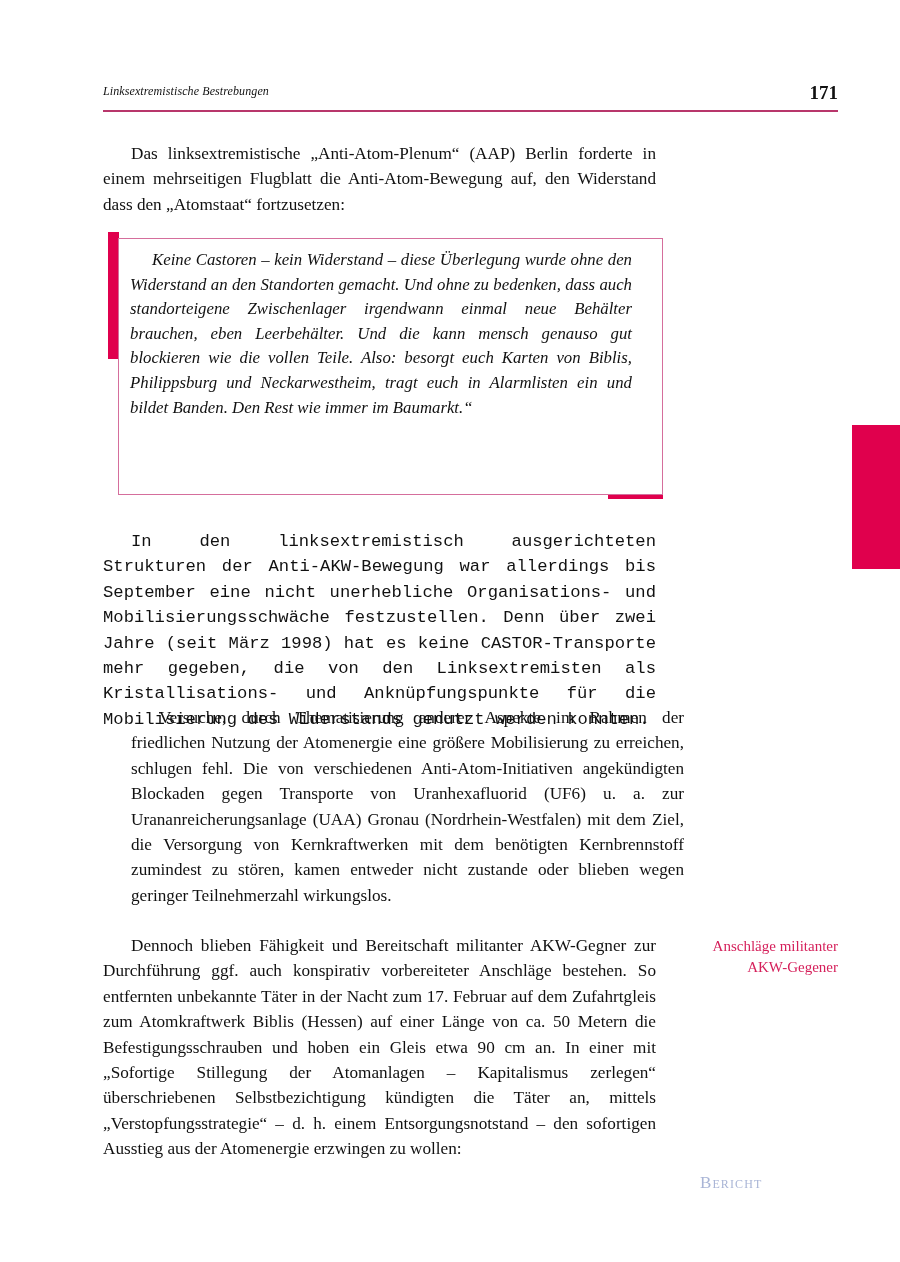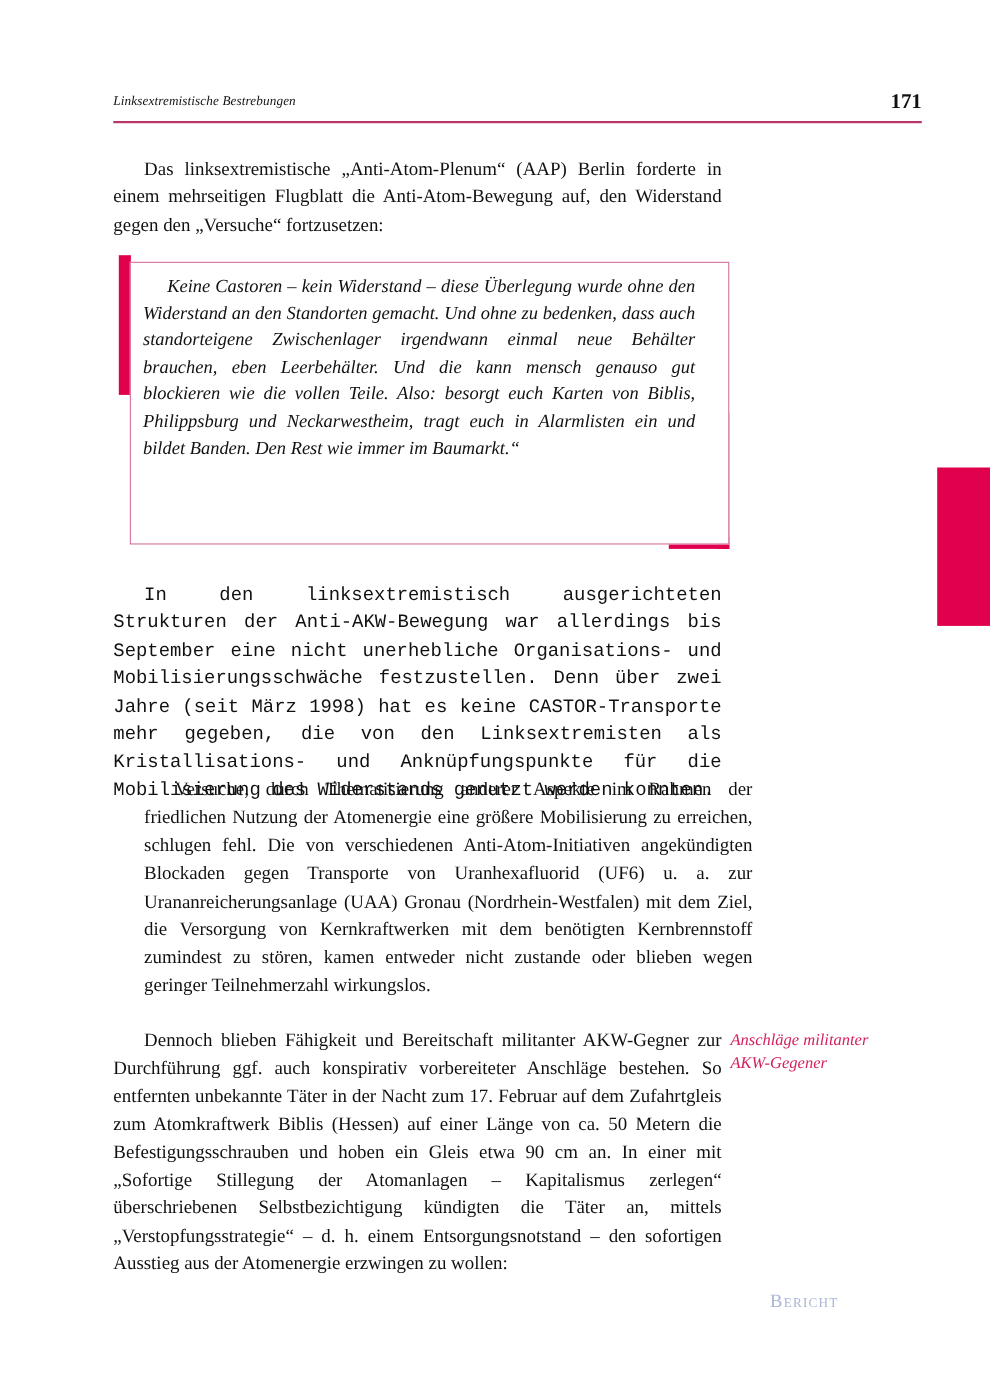--- a/index.html
+++ b/index.html
@@ -128,22 +128,21 @@
     color: #111;
   }
   .quote-text p { margin: 0; text-indent: 22px; }
 
   
   .marginnote {
     position: absolute;
     left: 664px;
     top: 936px;
     width: 174px;
-    text-align: left;
-    font-style: italic;
+    text-align: right;
     font-size: 15px;
     line-height: 21px;
     color: #d51f5a;
   }
 
   
   .edge-tab {
     position: absolute;
     left: 852px;
     top: 425px;
@@ -178,21 +177,21 @@
 </head>
 <body>
 
 <div class="runhead">
   <div class="runhead-title">Linksextremistische Bestrebungen</div>
   <div class="runhead-page">171</div>
   <div class="runhead-rule"></div>
 </div>
 
 <div class="col p1">
-  <p class="body indent">Das linksextremistische „Anti-Atom-Plenum“ (AAP) Berlin forderte in einem mehrseitigen Flugblatt die Anti-Atom-Bewegung auf, den Widerstand gegen den „Versuche“ fortzusetzen:</p>
+  <p class="body indent">Das linksextremistische „Anti-Atom-Plenum“ (AAP) Berlin forderte in einem mehrseitigen Flugblatt die Anti-Atom-Bewegung auf, den Widerstand dass den „Atomstaat“ fortzusetzen:</p>
 </div>
 
 <div class="quote-wrap">
   <div class="quote-bar-left"></div>
   <div class="quote-bar-right"></div>
   <div class="quote-bar-bottom"></div>
   <div class="quote-box"></div>
   <div class="quote-text">
     <p>Keine Castoren – kein Widerstand – diese Überlegung wurde ohne den Widerstand an den Standorten gemacht. Und ohne zu bedenken, dass auch standorteigene Zwischenlager irgendwann einmal neue Behälter brauchen, eben Leerbehälter. Und die kann mensch genauso gut blockieren wie die vollen Teile. Also: besorgt euch Karten von Biblis, Philippsburg und Neckarwestheim, tragt euch in Alarmlisten ein und bildet Banden. Den Rest wie immer im Baumarkt.“</p>
   </div>

